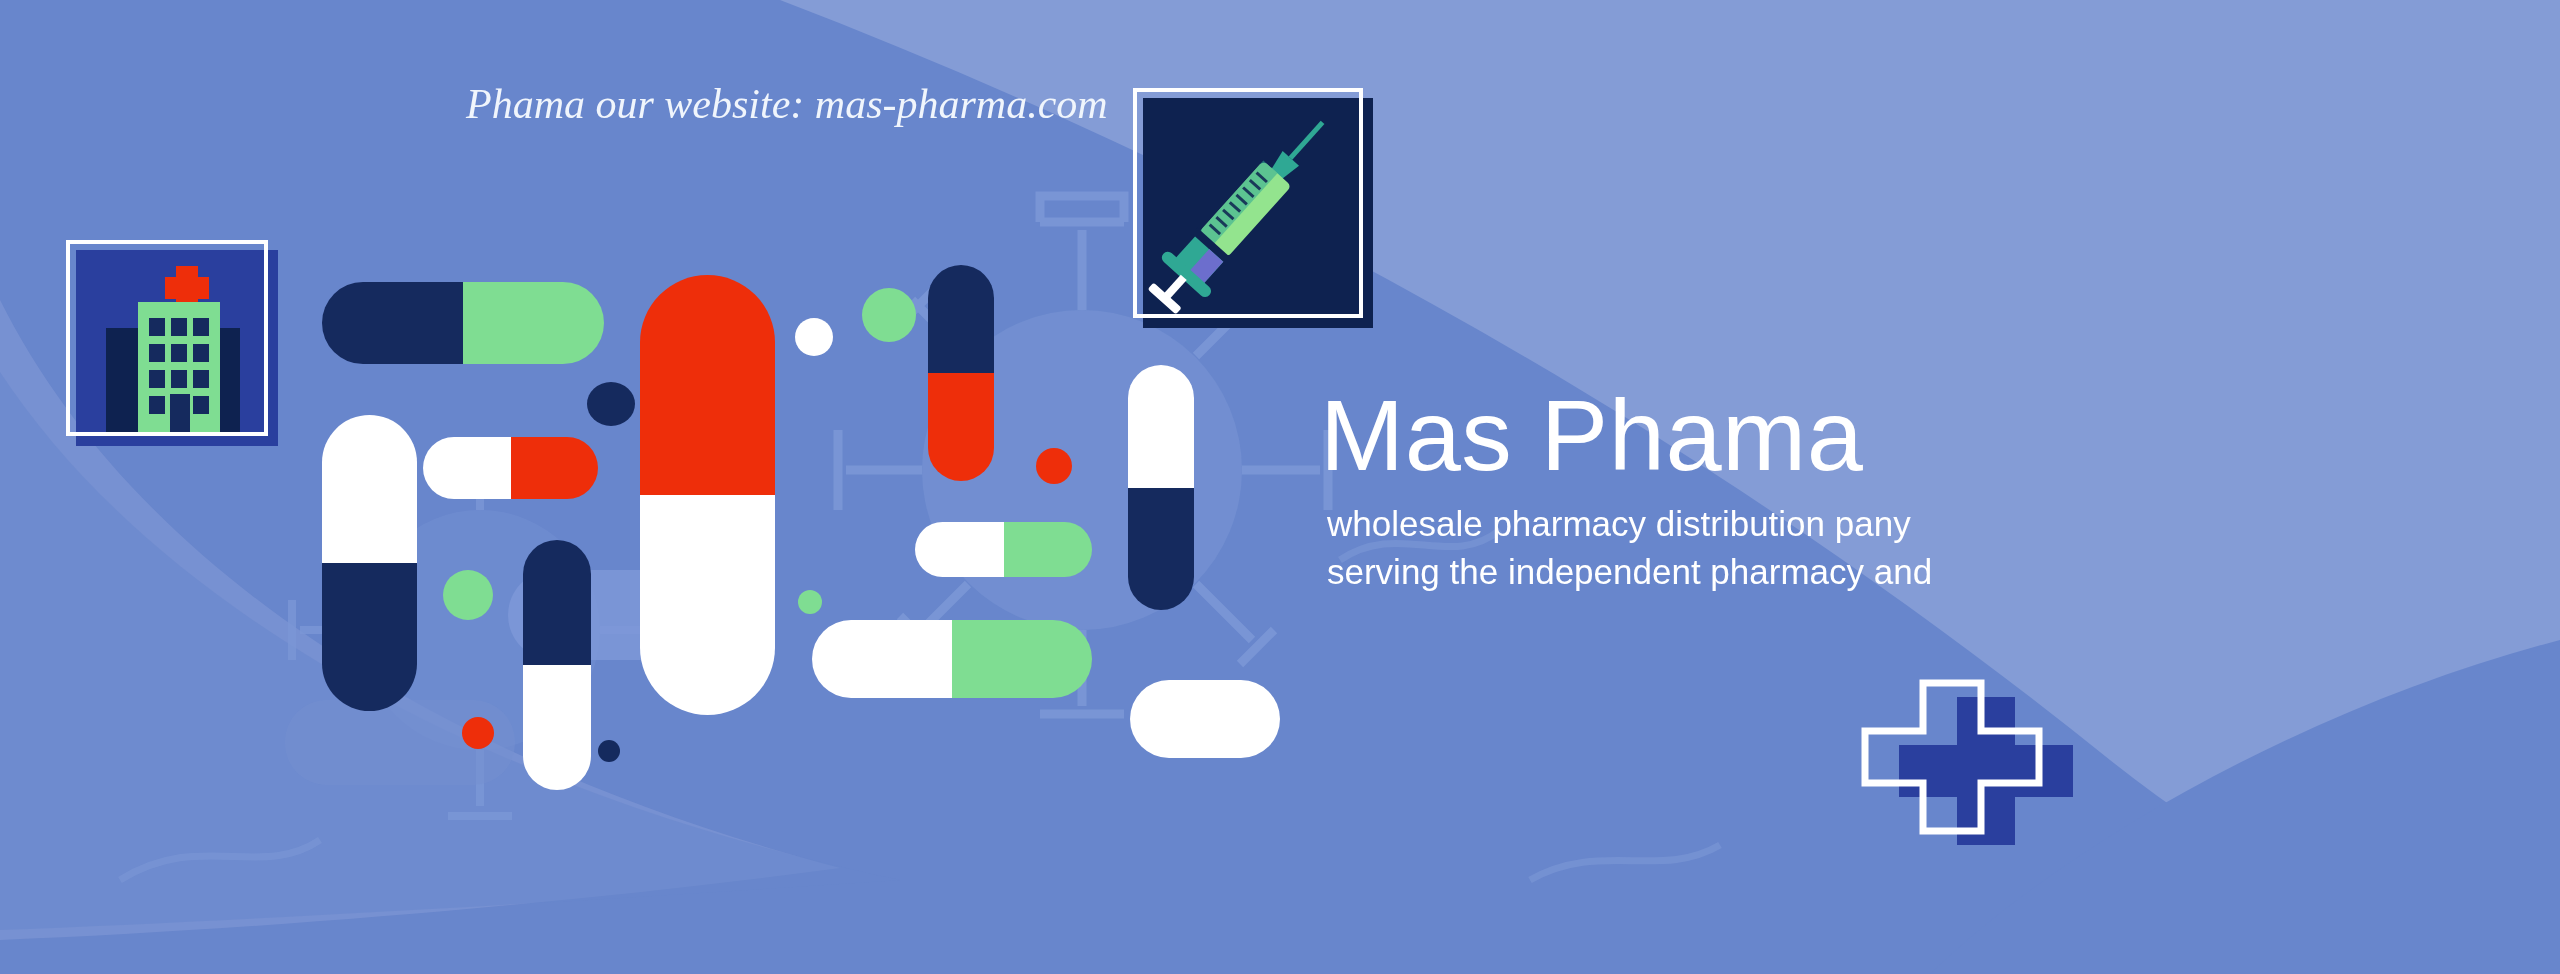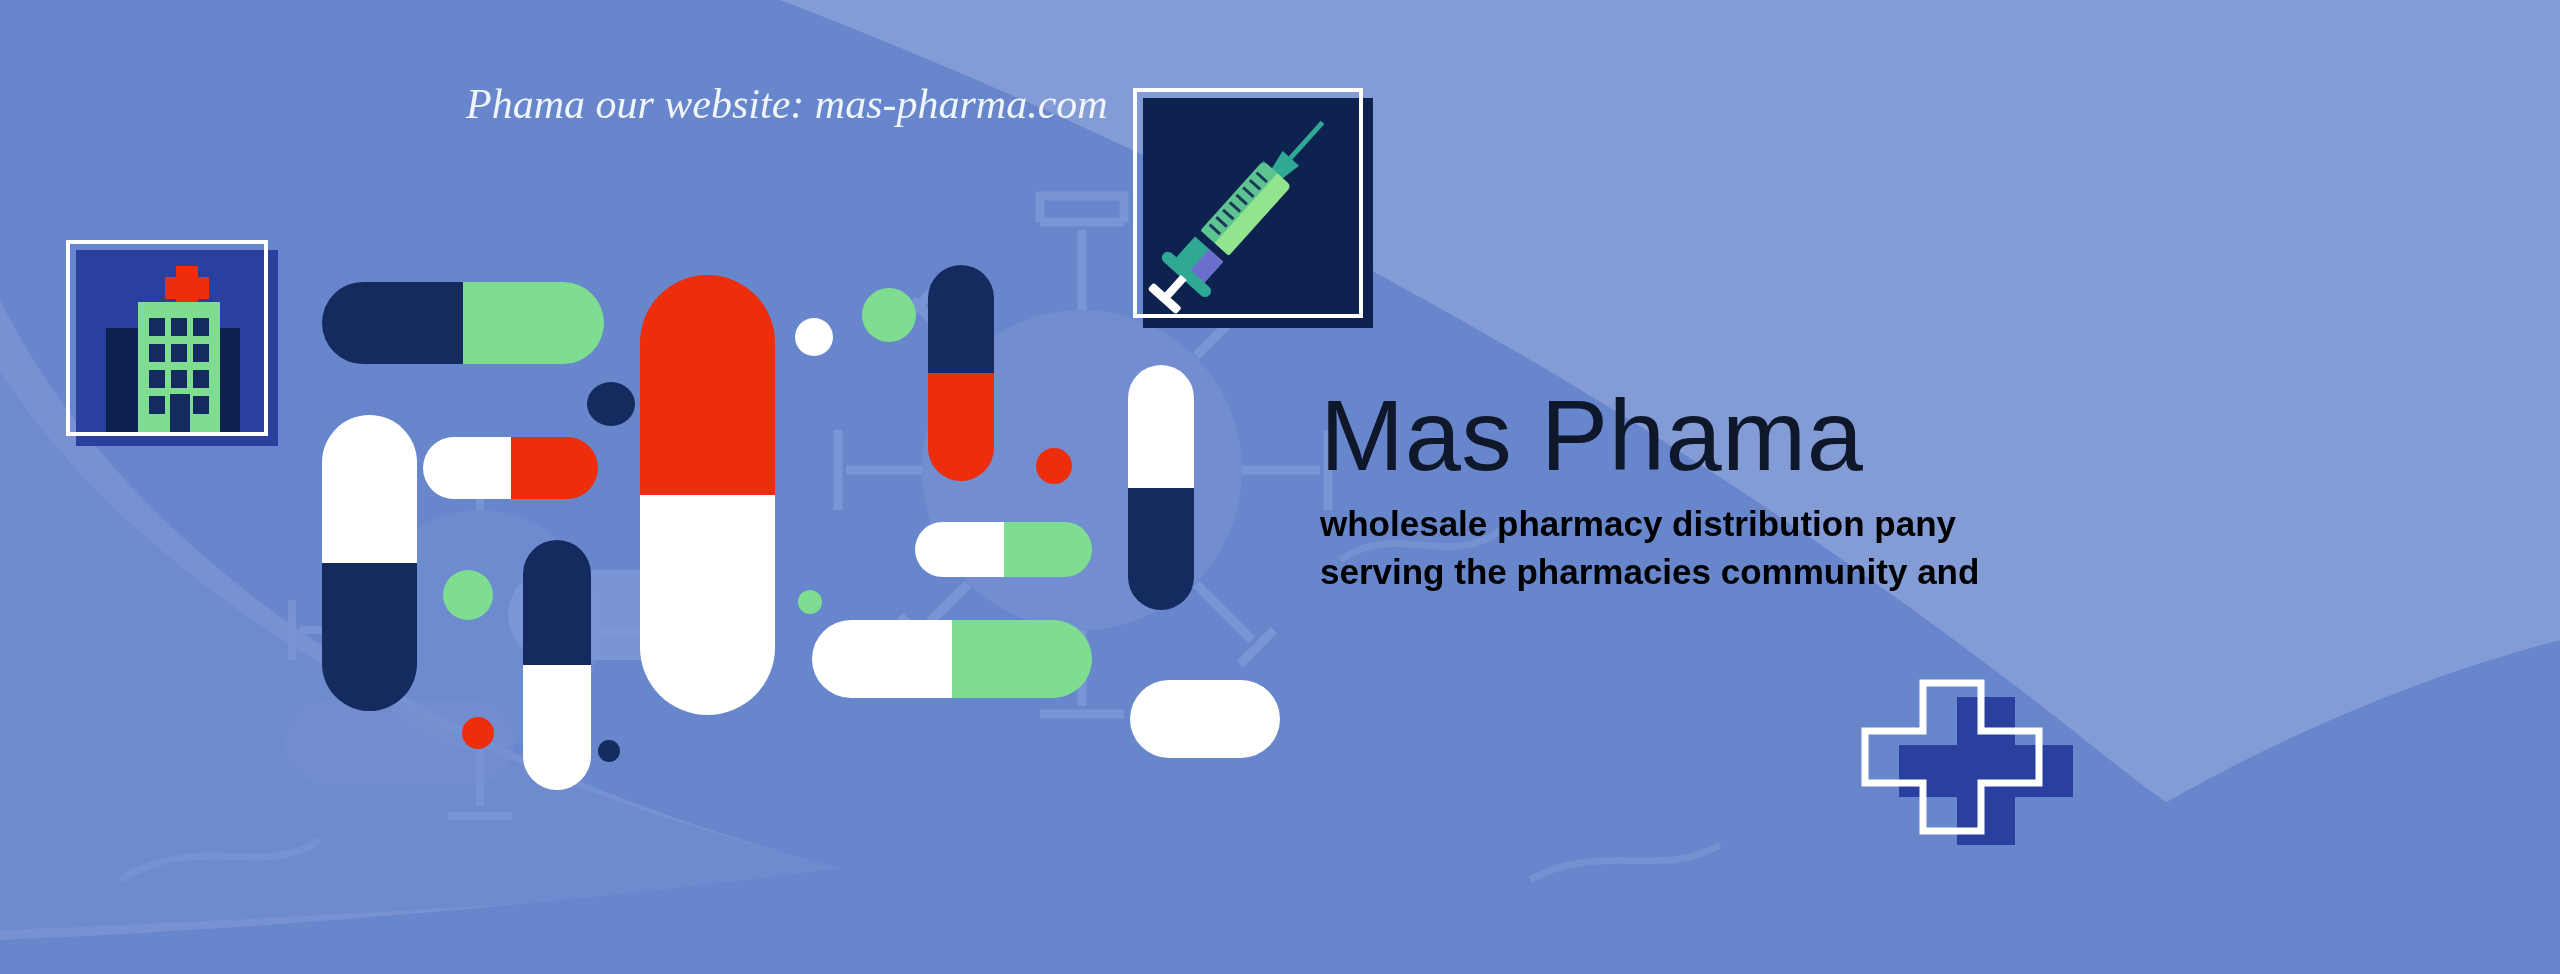--- a/index.html
+++ b/index.html
@@ -27,25 +27,25 @@
     z-index:3;pointer-events:none;
   }
   .icon-frame .plate{
     position:absolute;left:10px;top:10px;right:-10px;bottom:-10px;z-index:1;
   }
 
   
   .text-block{position:absolute;left:1320px;top:385px;width:820px;}
   .brand-title{
     margin:0;font-size:101px;line-height:1.0;font-weight:400;
-    color:#0f172a;letter-spacing:0.5px;
+    color:#ffffff;letter-spacing:0.5px;
   }
   .brand-desc{
-    margin:14px 0 0 0;font-size:35px;line-height:1.38;font-weight:700;
-    color:#000000;
+    margin:14px 0 0 7px;font-size:35px;line-height:1.38;font-weight:400;
+    color:#ffffff;
   }
   .brand-desc span{display:block;}
 
   
   .tagline{
     position:absolute;left:466px;top:80px;
     font-size:42px;font-style:italic;color:#F0F5FC;
     font-family:"Liberation Serif", serif;
     white-space:nowrap;
   }
@@ -219,21 +219,21 @@
   <div class="dot" style="left:443px;top:570px;width:50px;height:50px;background:#7FDD92;"></div>
   <div class="dot" style="left:462px;top:717px;width:32px;height:32px;background:#EE2E0A;"></div>
   <div class="dot" style="left:1036px;top:448px;width:36px;height:36px;background:#EE2E0A;"></div>
   <div class="dot" style="left:598px;top:740px;width:22px;height:22px;background:#152A5E;"></div>
   <div class="dot" style="left:798px;top:590px;width:24px;height:24px;background:#7FDD92;"></div>
 
   <div class="text-block">
     <h1 class="brand-title">Mas Phama</h1>
     <p class="brand-desc">
       <span>wholesale pharmacy distribution pany</span>
-      <span>serving the pharmacies community and</span>
+      <span>serving the independent pharmacy and</span>
     </p>
   </div>
 
   <svg class="cross-logo" viewBox="0 0 230 200">
     <path d="M112 32 h58 v48 h58 v52 h-58 v48 h-58 v-48 h-58 v-52 h58 Z" fill="#2A3F9E"></path>
     <path d="M78 18 h58 v48 h58 v52 h-58 v48 h-58 v-48 h-58 v-52 h58 Z" fill="none" stroke="#FFFFFF" stroke-width="7"></path>
   </svg>
 
 </div>
 

